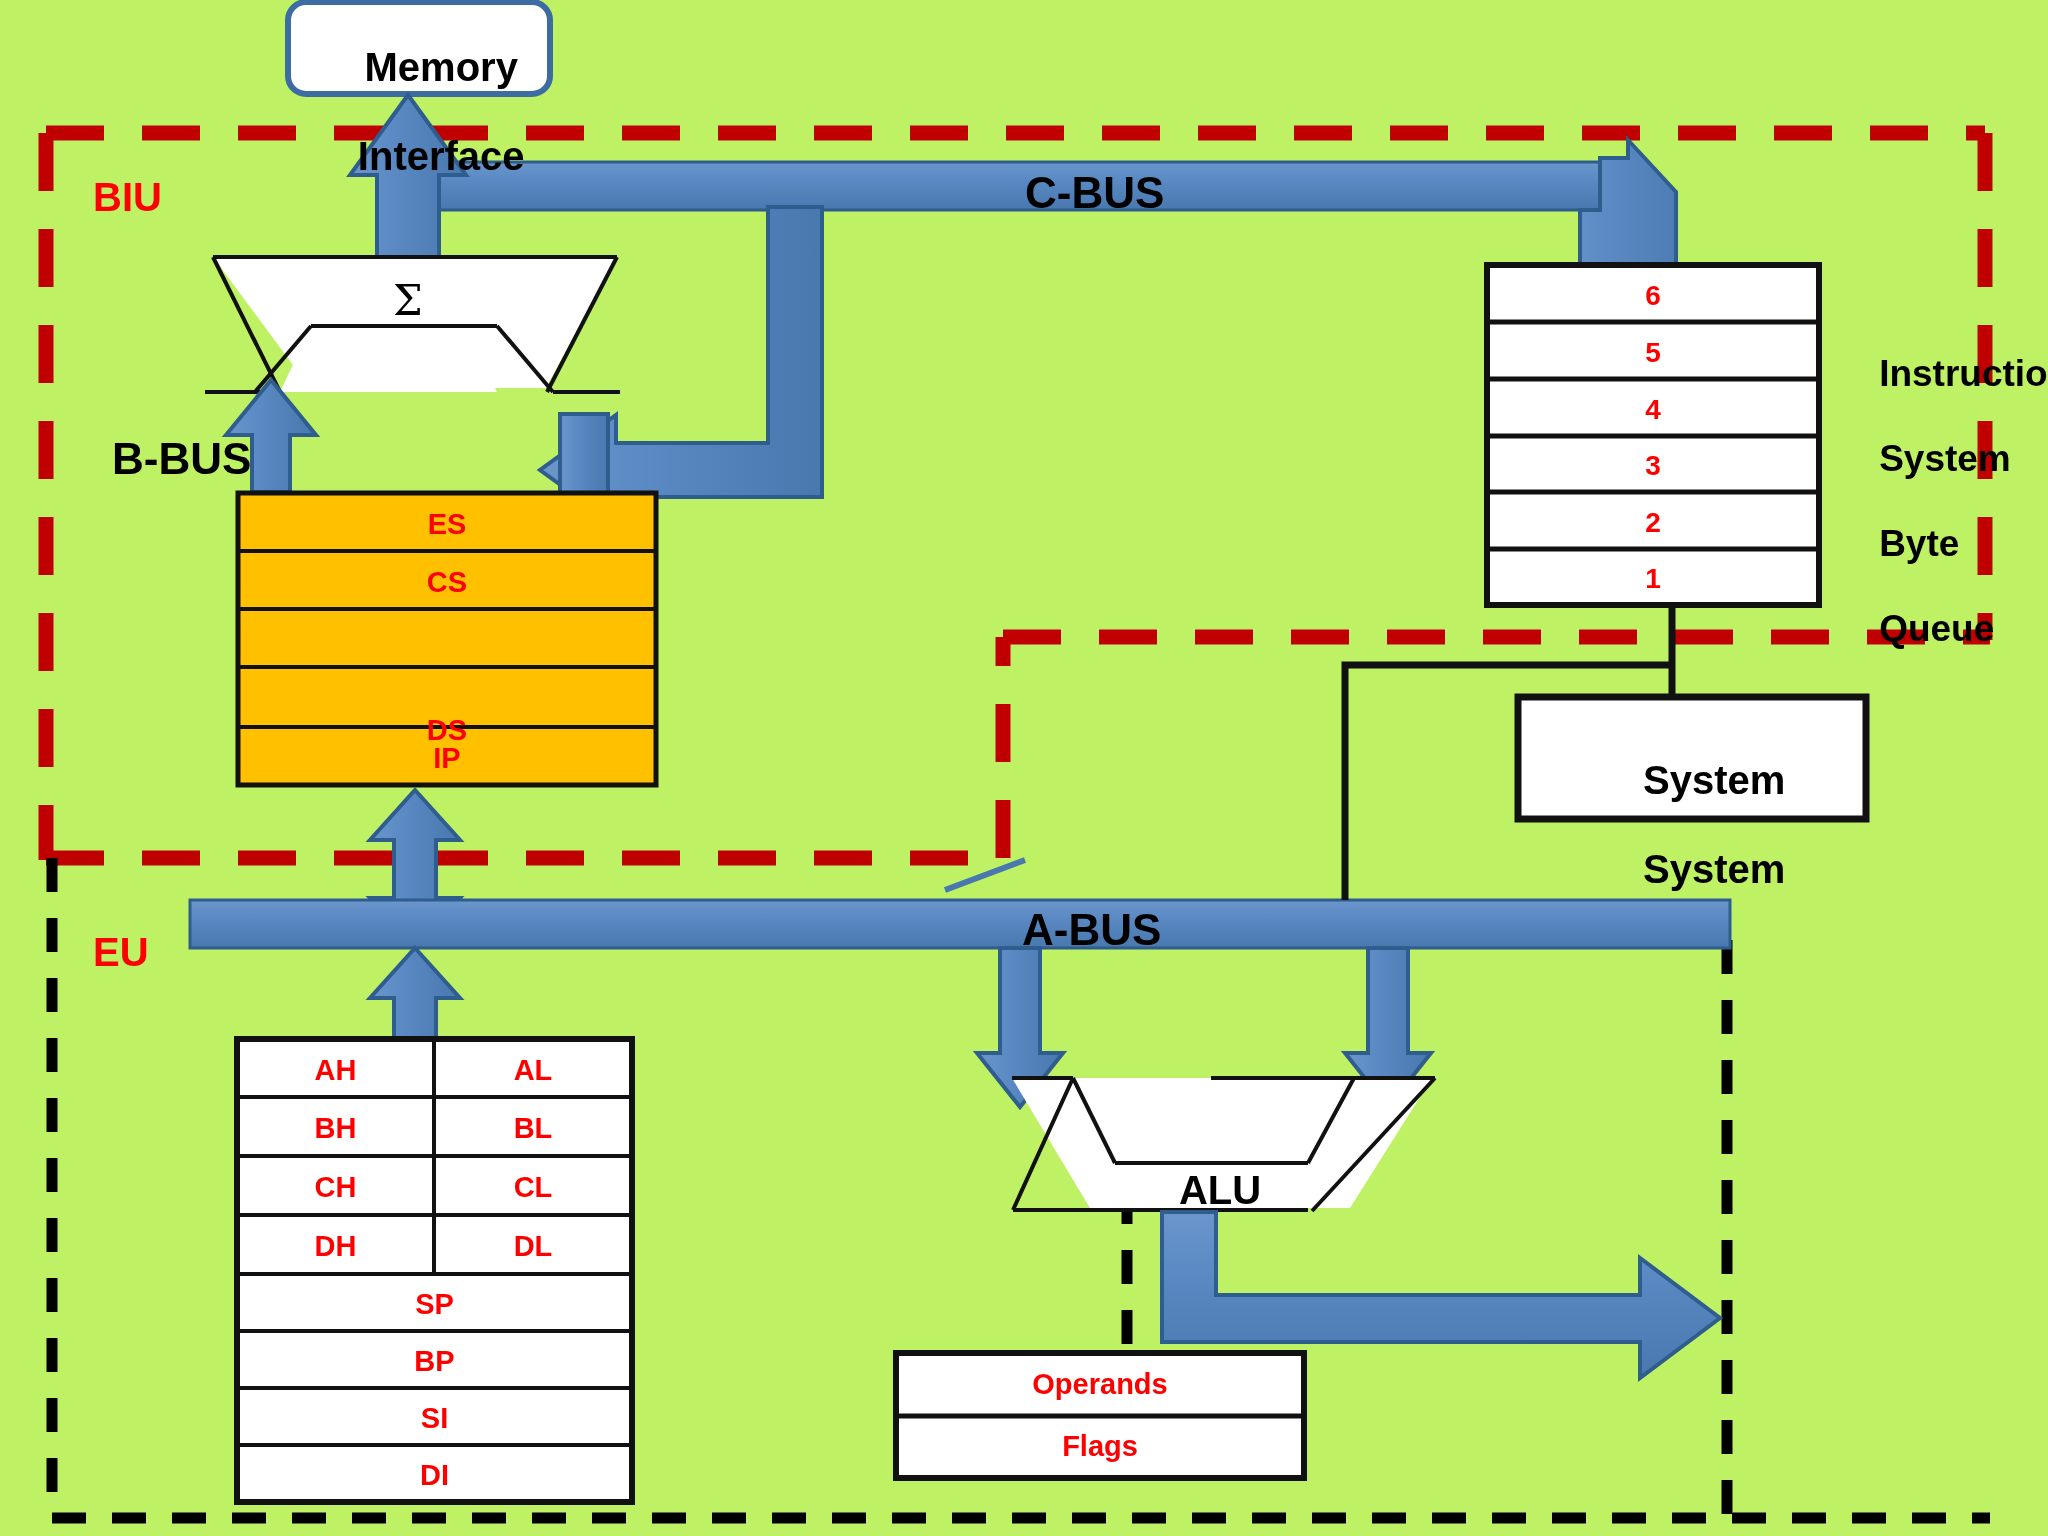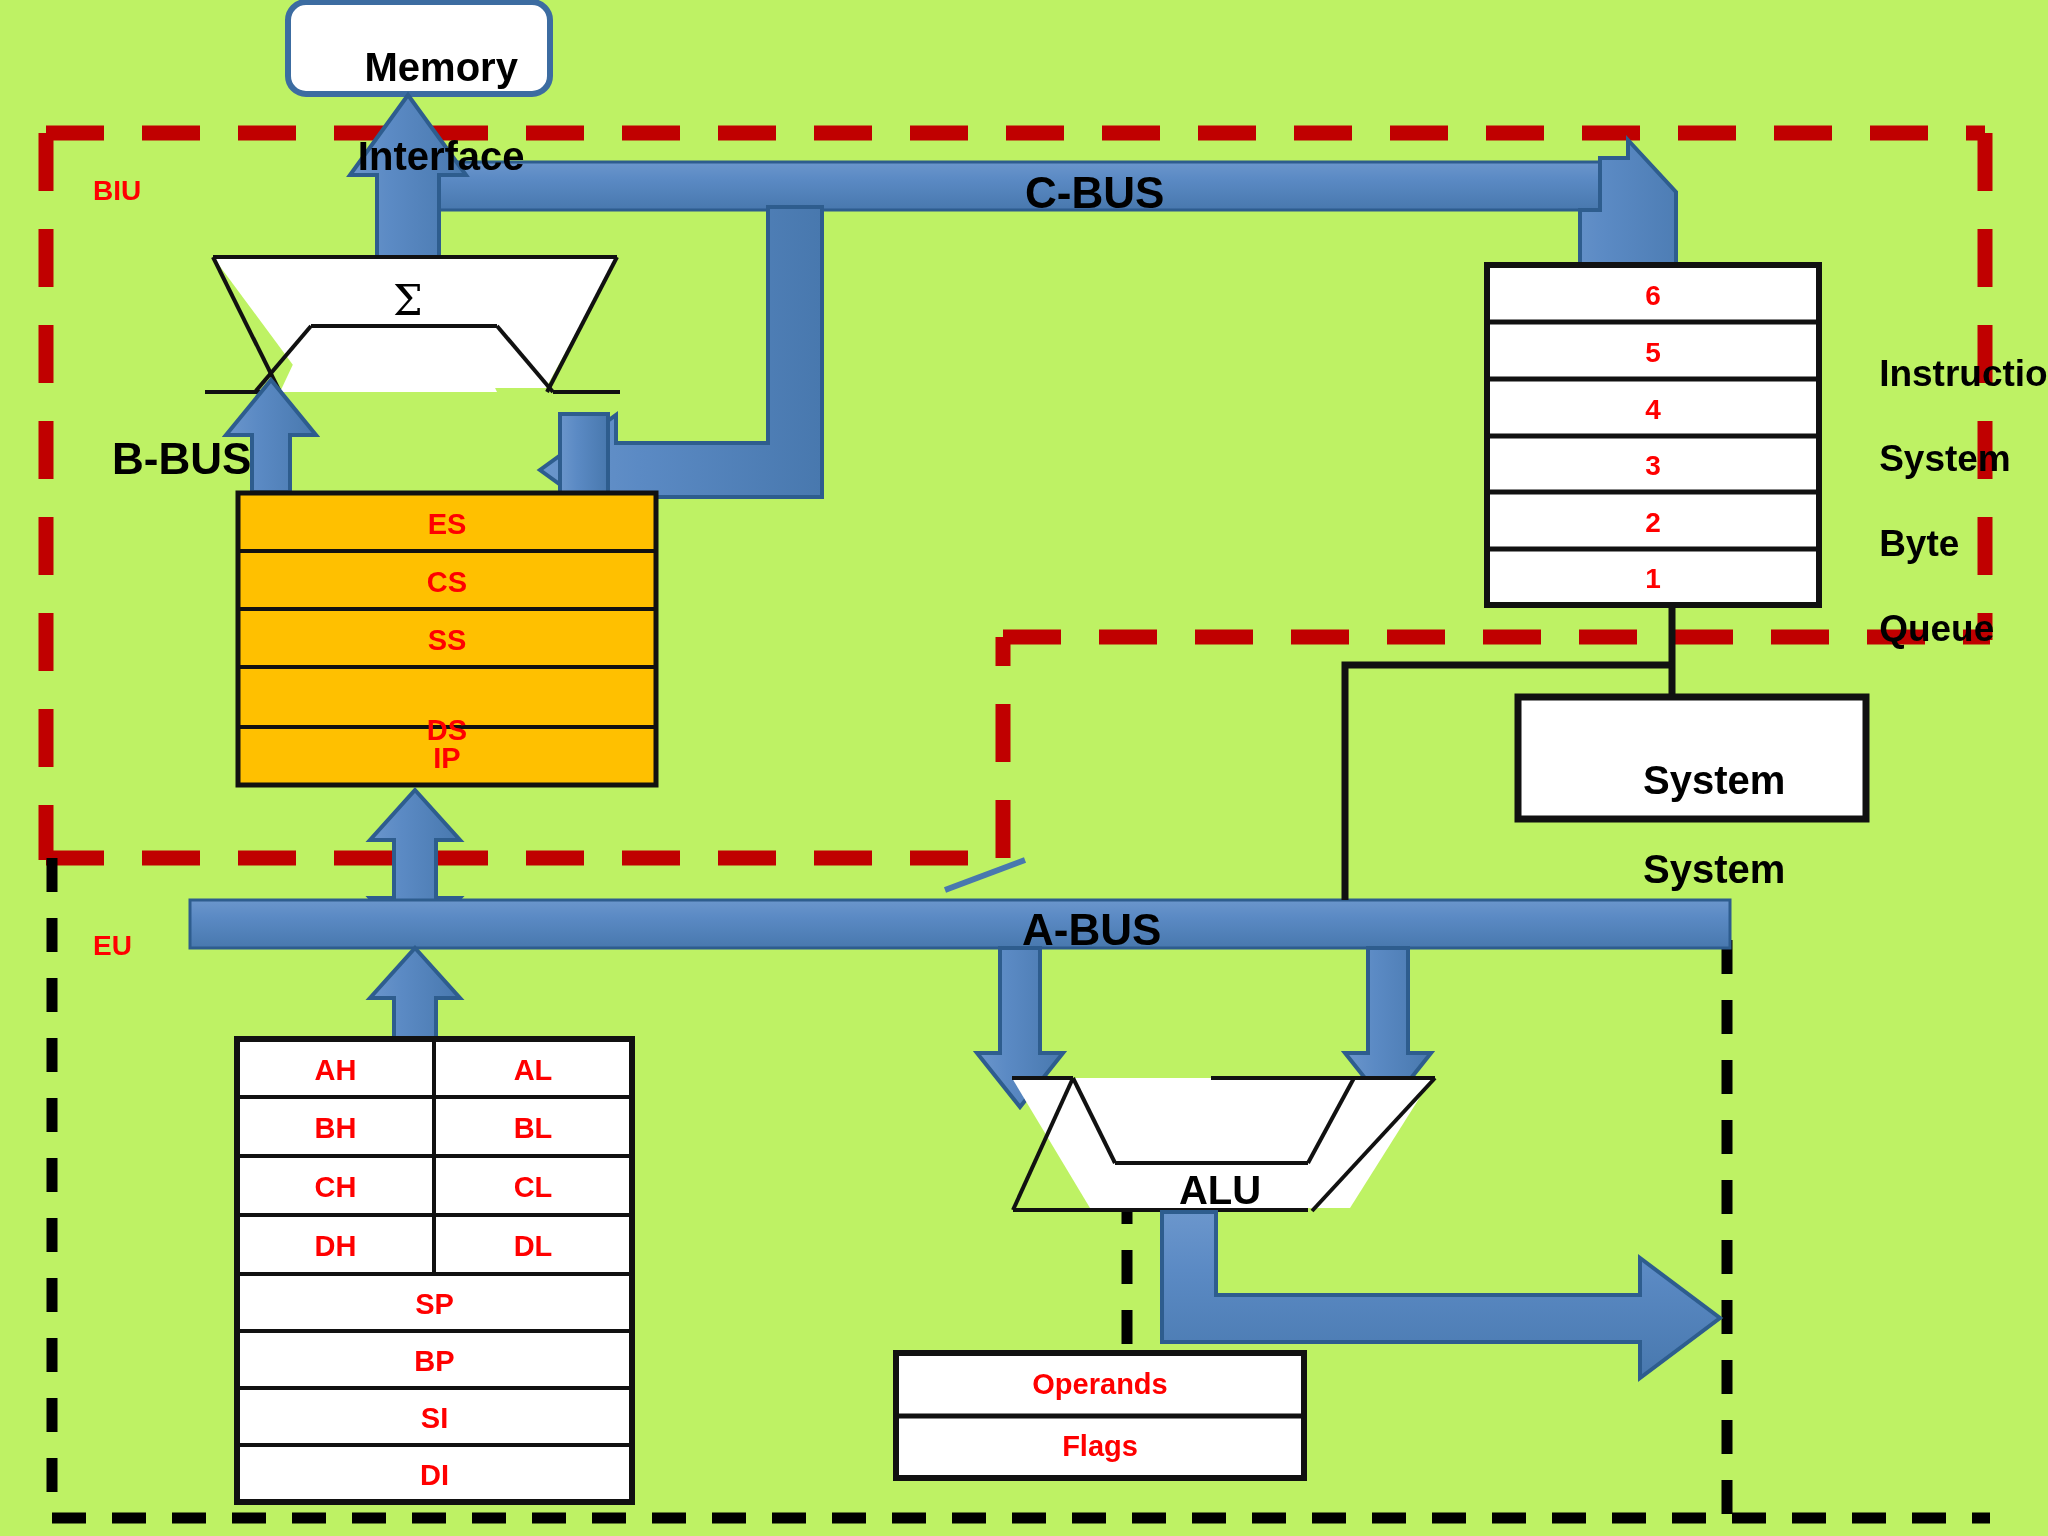--- a/index.html
+++ b/index.html
@@ -23,21 +23,21 @@
   }
   .lbl{
     position:absolute;
     font-weight:bold;
     white-space:pre;
     line-height:1.12;
     pointer-events:none;
   }
   .lbl-black{color:#000000;}
   .center{text-align:center;}
-  .unit-tag{font-size:28px;color:#FF0000;font-weight:bold;}
+  .unit-tag{font-size:40px;color:#FF0000;font-weight:bold;}
   .box-title{font-size:40px;color:#000000;font-weight:bold;}
   .reg-txt{font-size:29px;color:#FF0000;font-weight:bold;}
   .q-txt{font-size:28px;color:#FF0000;font-weight:bold;}
   .bus-txt{font-size:44px;color:#000000;font-weight:bold;}
   .sigma{font-size:42px;color:#000000;font-weight:normal;font-family:"DejaVu Serif",serif;}
   .queue-label{font-size:37px;color:#000000;font-weight:bold;line-height:1.15;}
 </style>
 </head>
 <body>
 
@@ -224,21 +224,20 @@
   <div class="lbl unit-tag" style="left:93px; top:930px;">EU</div>
 
   <div class="lbl bus-txt" style="left:1025px; top:168px;">C-BUS</div>
   <div class="lbl bus-txt" style="left:112px; top:434px;">B-BUS</div>
   <div class="lbl bus-txt" style="left:1022px; top:905px;">A-BUS</div>
 
   <div class="lbl sigma" style="left:393px; top:277px;">Σ</div>
 
   <div class="lbl reg-txt center" style="left:238px; top:508px; width:418px;">ES</div>
   <div class="lbl reg-txt center" style="left:238px; top:566px; width:418px;">CS</div>
-  <div class="lbl reg-txt center" style="left:238px; top:624px; width:418px;">SS</div>
   <div class="lbl reg-txt center" style="left:238px; top:683px; width:418px;margin-top:31px;">DS</div>
   <div class="lbl reg-txt center" style="left:238px; top:742px; width:418px;">IP</div>
 
   <div class="lbl q-txt center" style="left:1487px; top:280px; width:332px;">6</div>
   <div class="lbl q-txt center" style="left:1487px; top:337px; width:332px;">5</div>
   <div class="lbl q-txt center" style="left:1487px; top:394px; width:332px;">4</div>
   <div class="lbl q-txt center" style="left:1487px; top:450px; width:332px;">3</div>
   <div class="lbl q-txt center" style="left:1487px; top:507px; width:332px;">2</div>
   <div class="lbl q-txt center" style="left:1487px; top:563px; width:332px;">1</div>
 

